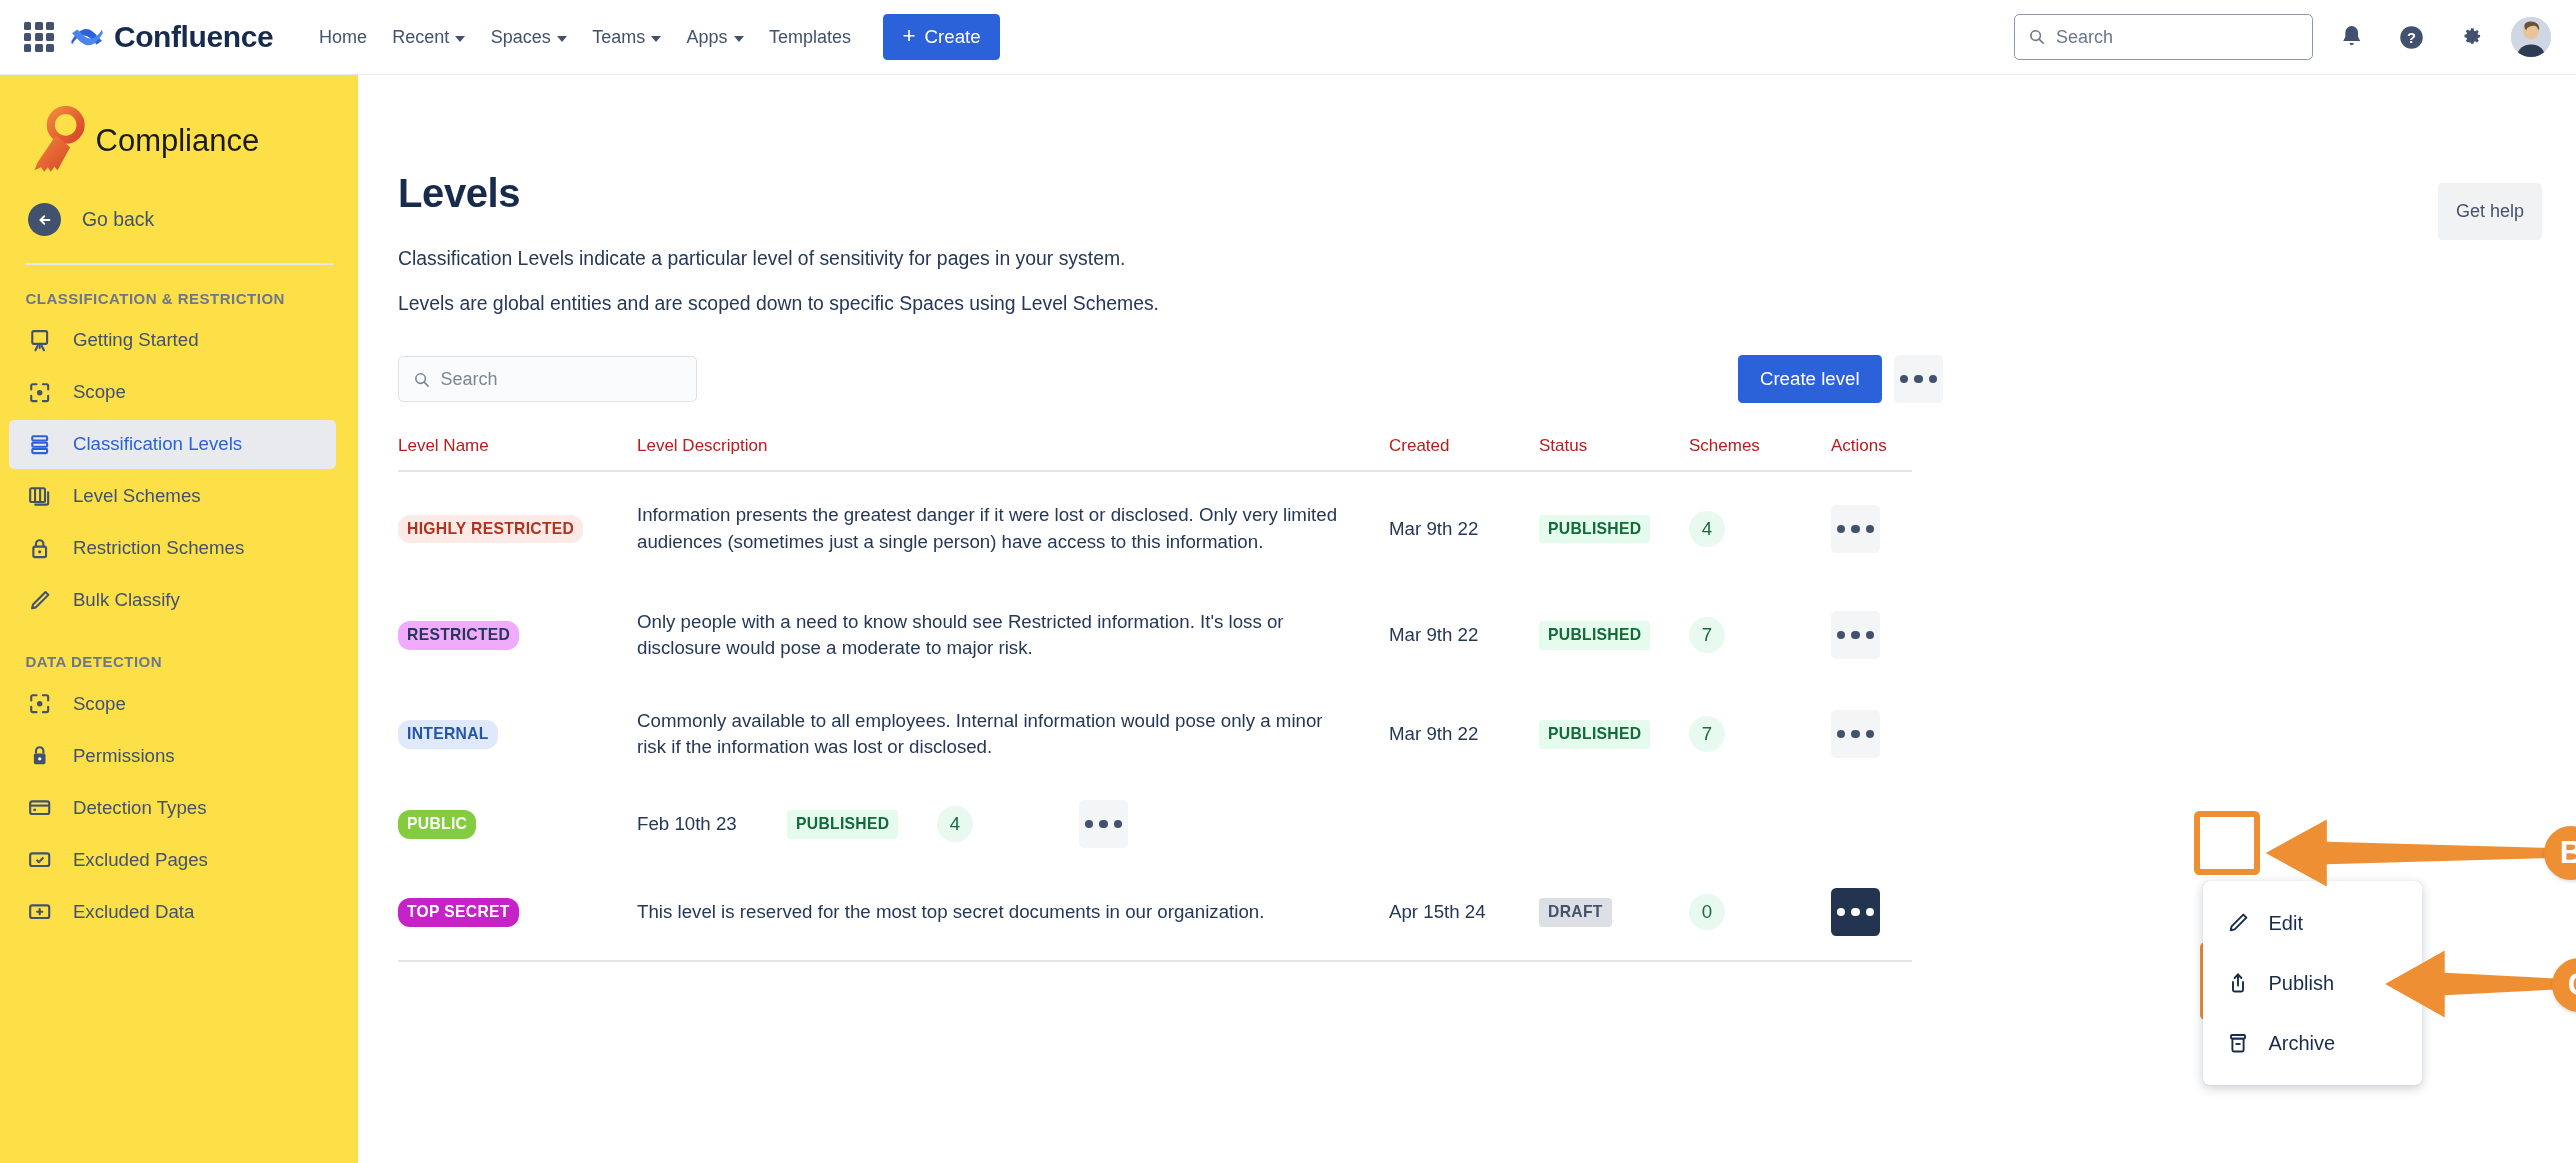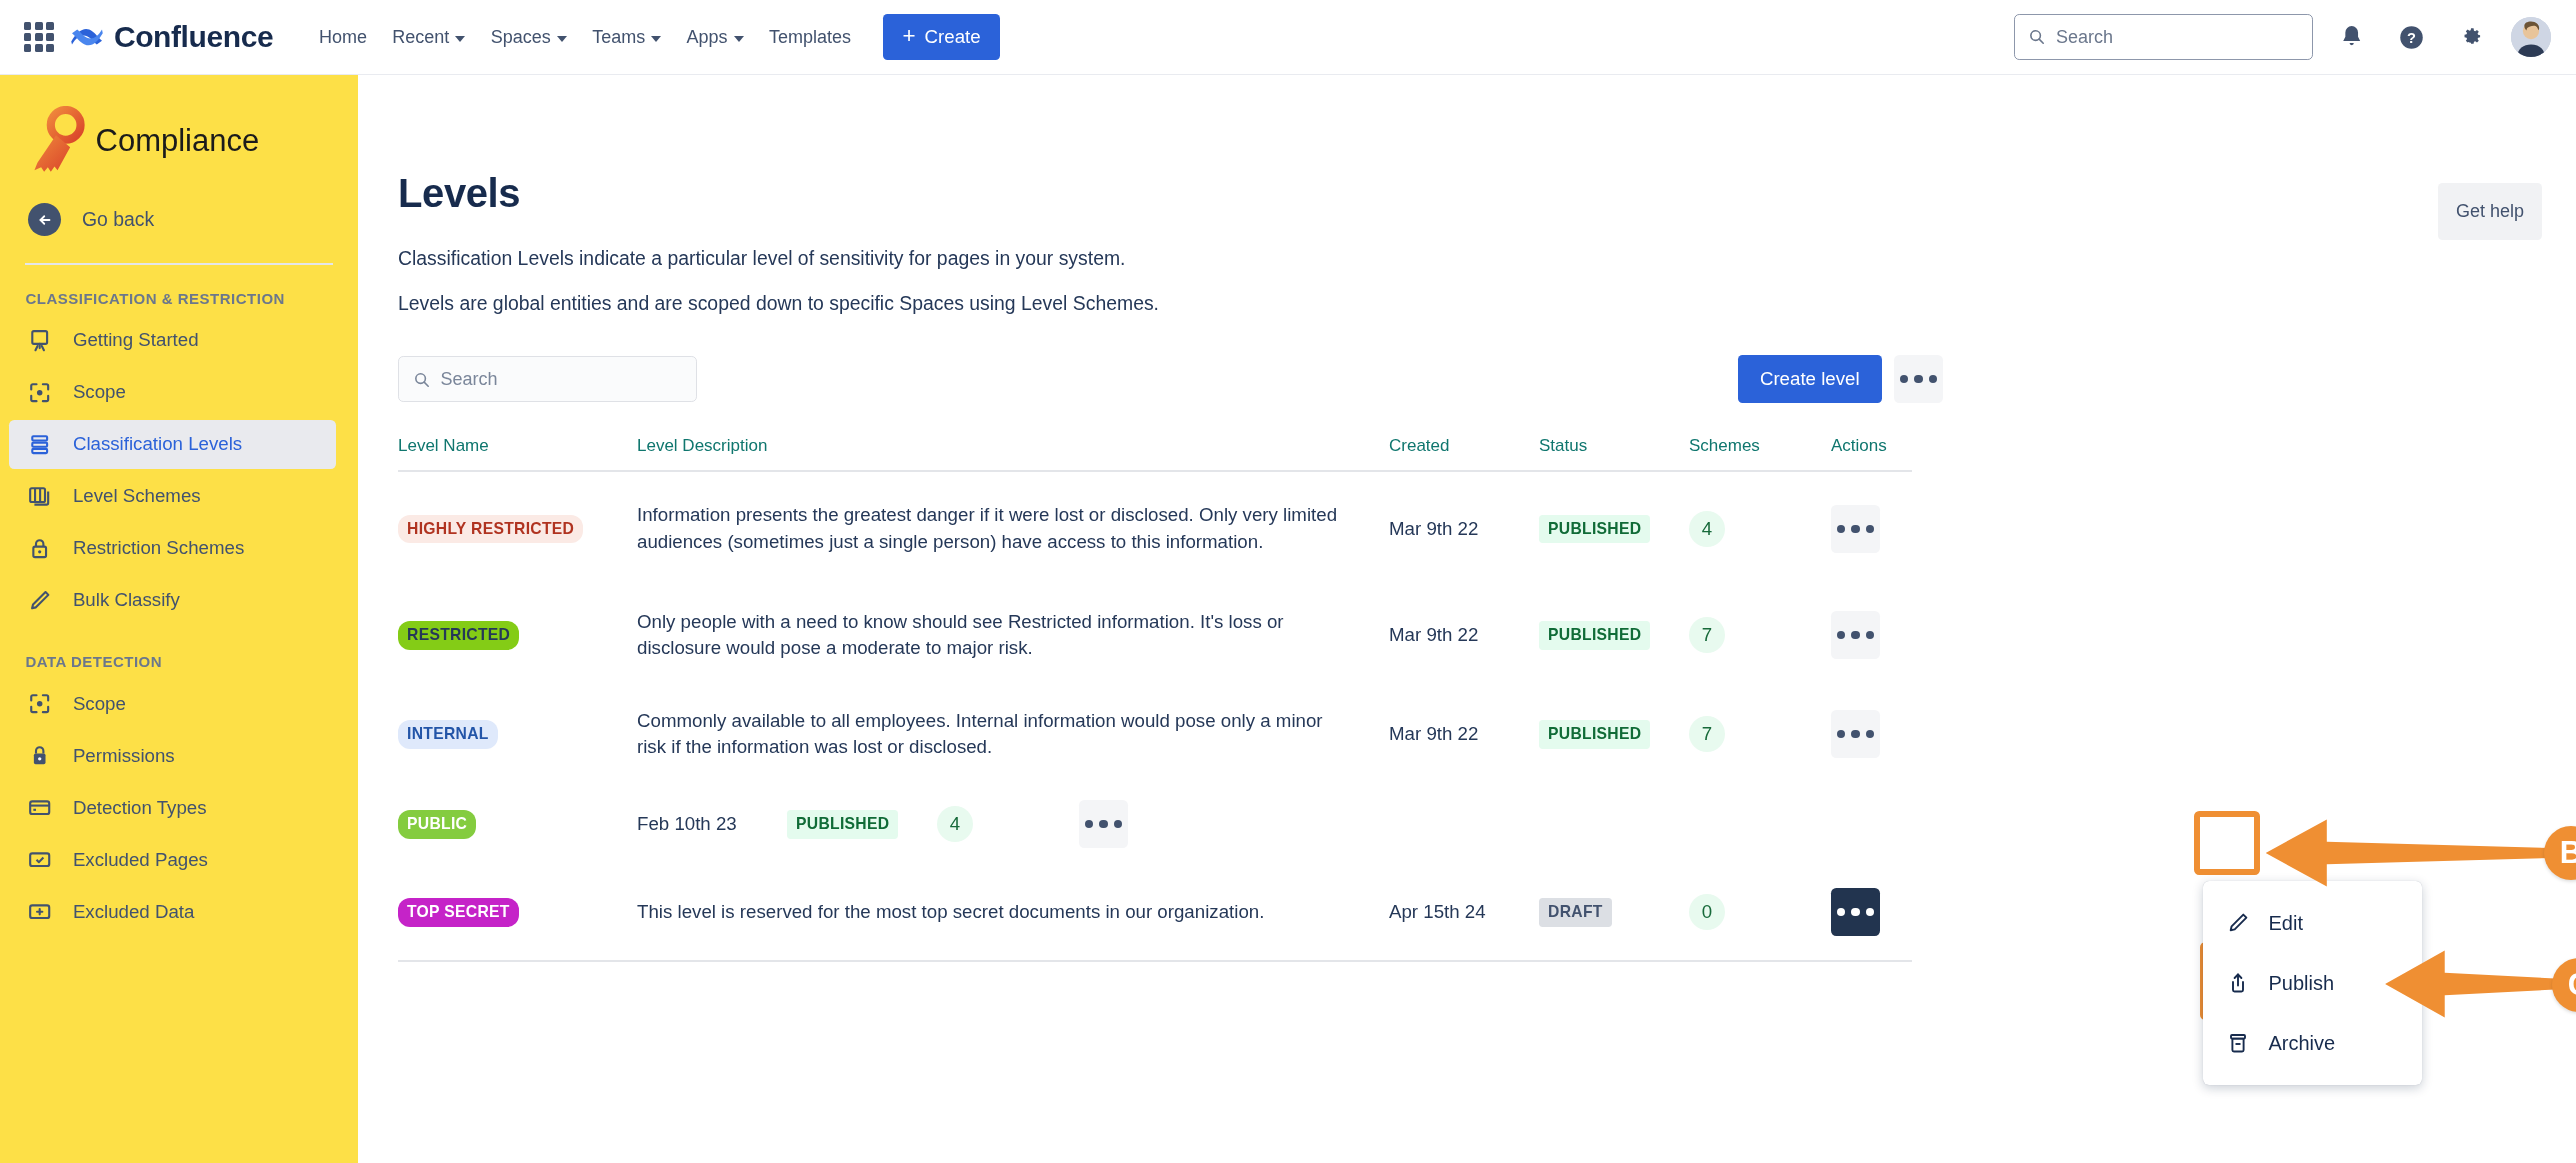--- a/index.html
+++ b/index.html
@@ -187,21 +187,21 @@
     width: 49px; height: 48px; border-radius: 5.2px; background: #f4f5f7;
     border: none; cursor: pointer;
     display: flex; align-items: center; justify-content: center; gap: 6px;
   }
   .ellipsis-btn b { width: 8.2px; height: 8.2px; border-radius: 50%; background: #42526e; display:block;}
 
   
   .tbl { margin: 33px 0 0 40px; width: 1514px; }
   .tbl-head {
     display: flex; align-items: flex-end;
-    font-size: 17px; color: #0f766e; padding-bottom: 13.5px;
+    font-size: 17px; color: #b91c1c; padding-bottom: 13.5px;
     border-bottom: 2.2px solid #e3e5e9;
   }
   .c-name   { width: 239px; flex: 0 0 239px; }
   .c-desc   { width: 752px; flex: 0 0 752px; }
   .c-created{ width: 150px; flex: 0 0 150px; }
   .c-status { width: 150px; flex: 0 0 150px; }
   .c-schemes{ width: 142px; flex: 0 0 142px; }
   .c-actions{ width: 81px; flex: 0 0 81px; }
 
   .tbl-row {
@@ -581,21 +581,21 @@
           <button class="row-act">
             <b></b>
               <b></b>
               <b></b>
           </button>
         </div>
       </div>
 
       <div class="tbl-row">
         <div class="c-name">
-          <span class="lvl-badge" id="b1" style="background: #84cc16; color: rgb(37, 56, 88);">RESTRICTED</span>
+          <span class="lvl-badge" id="b1" style="background: #f0abfc; color: rgb(37, 56, 88);">RESTRICTED</span>
         </div>
         <div class="c-desc desc">Only people with a need to know should see Restricted information. It's loss or disclosure would pose a moderate to major risk.</div>
         <div class="c-created created">Mar 9th 22</div>
         <div class="c-status">
           <span class="status-badge st-published">PUBLISHED</span>
         </div>
         <div class="c-schemes">
           <span class="sch-pill">7</span>
         </div>
         <div class="c-actions">

